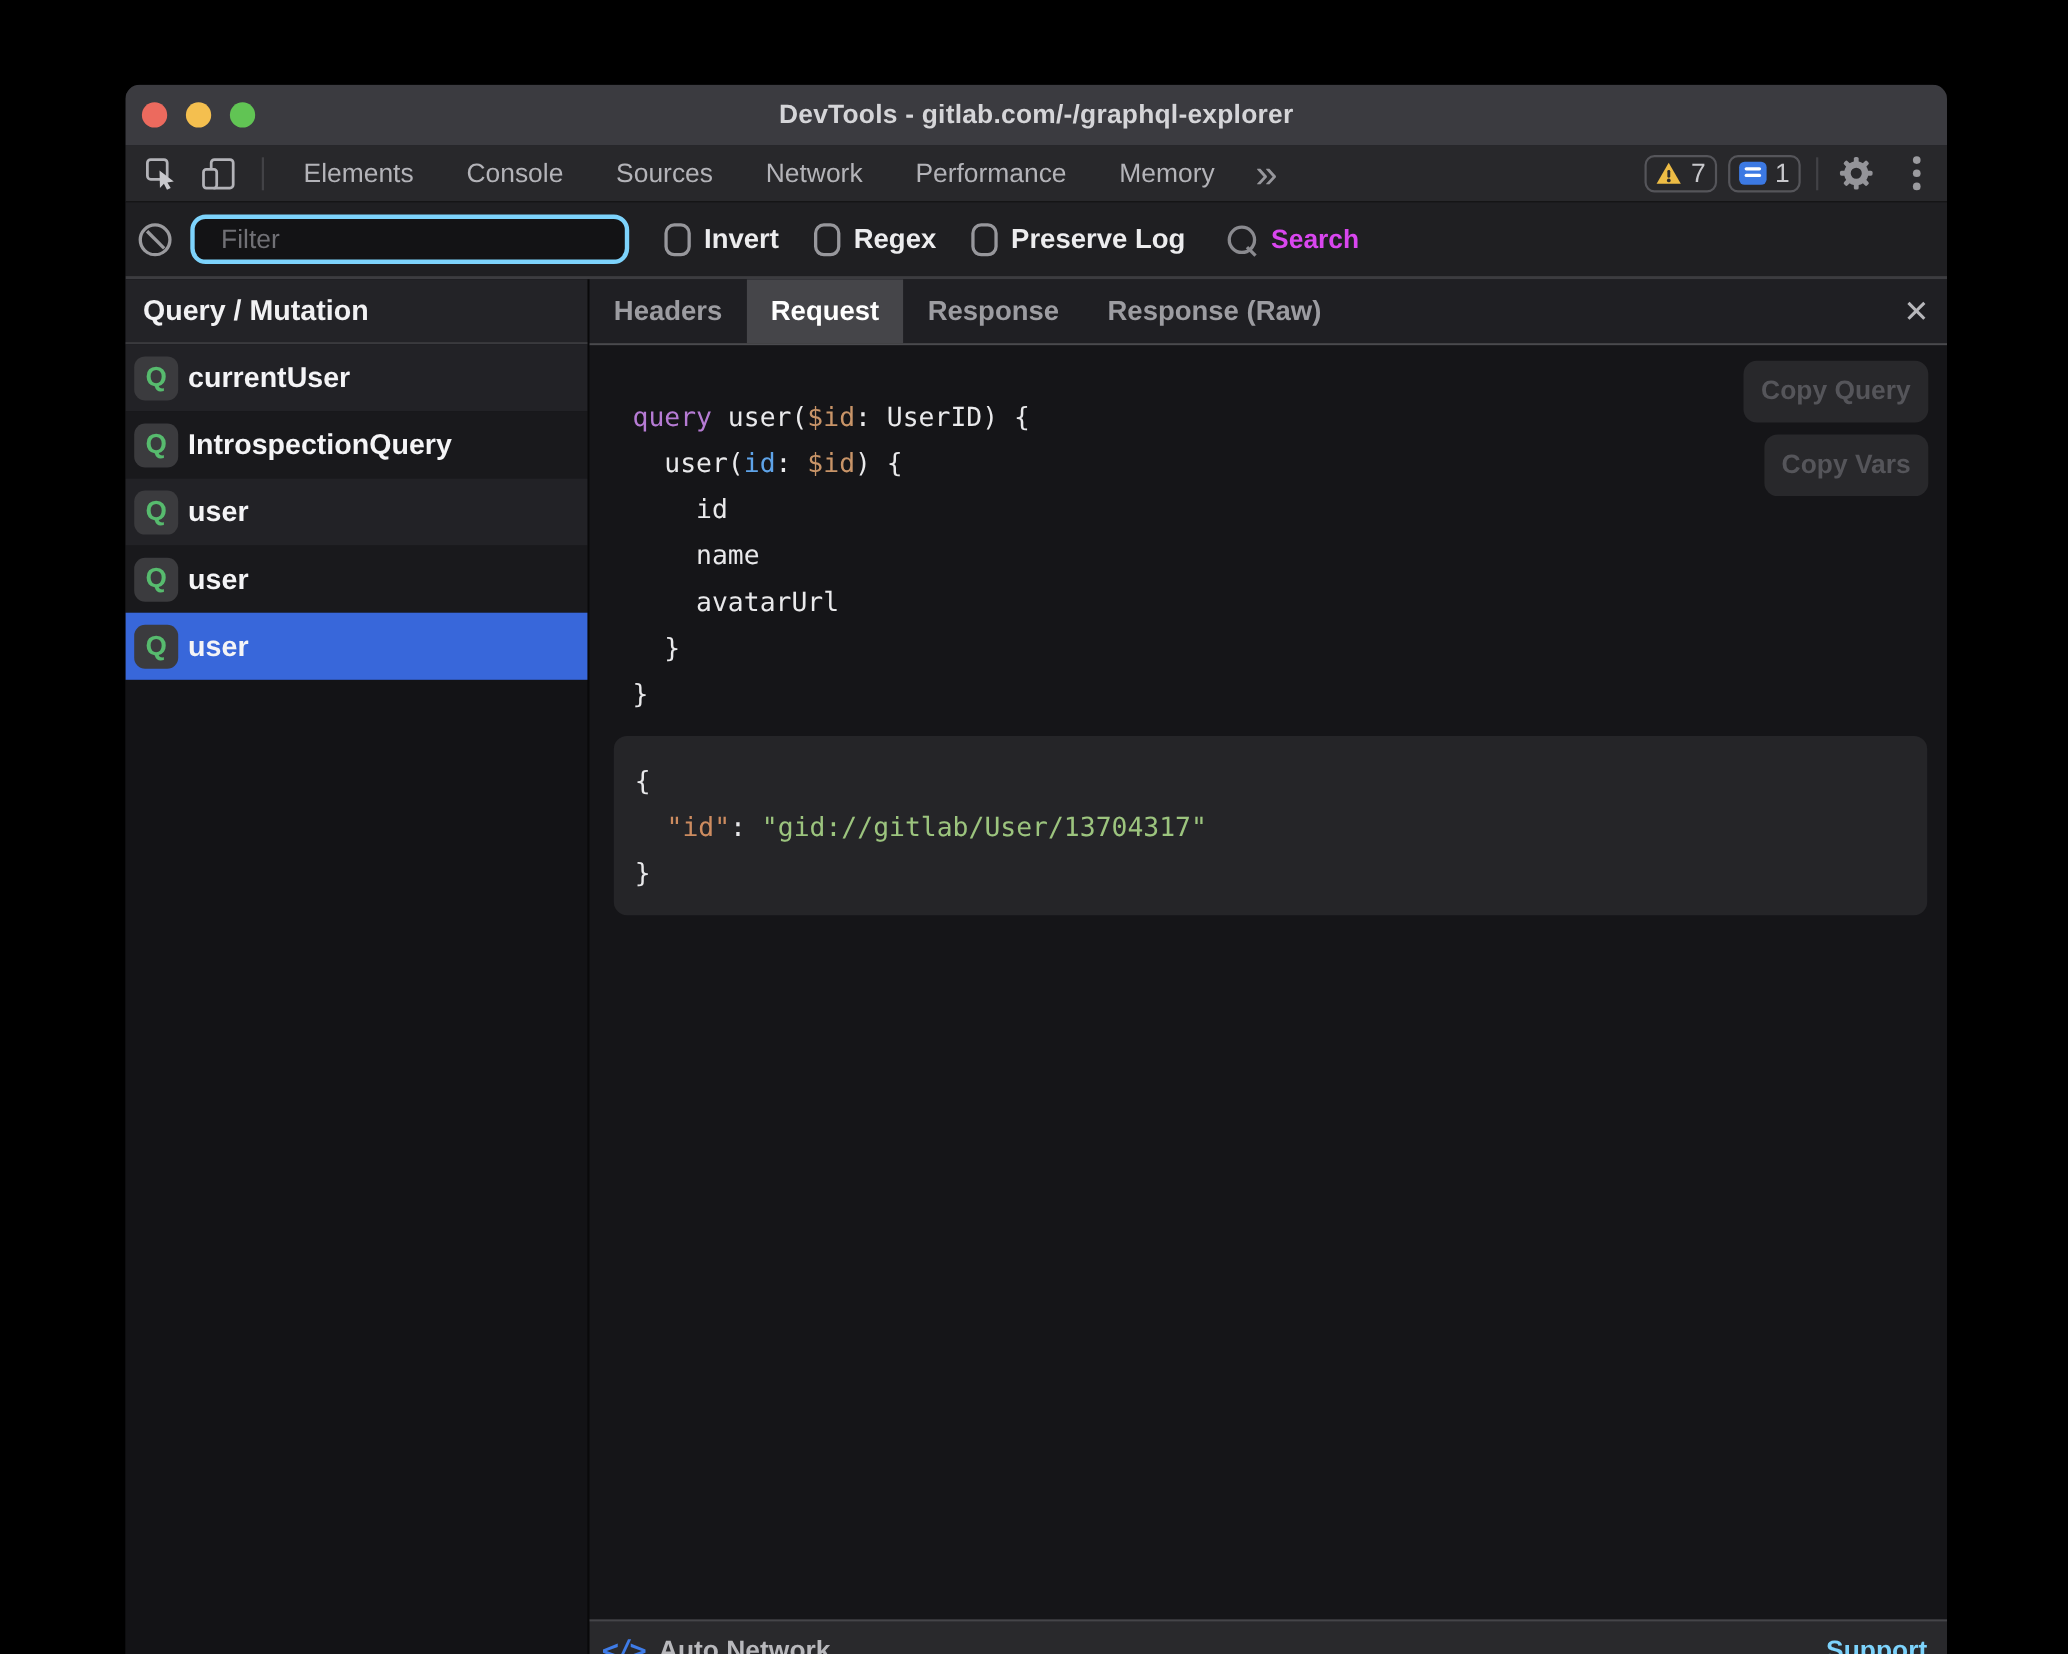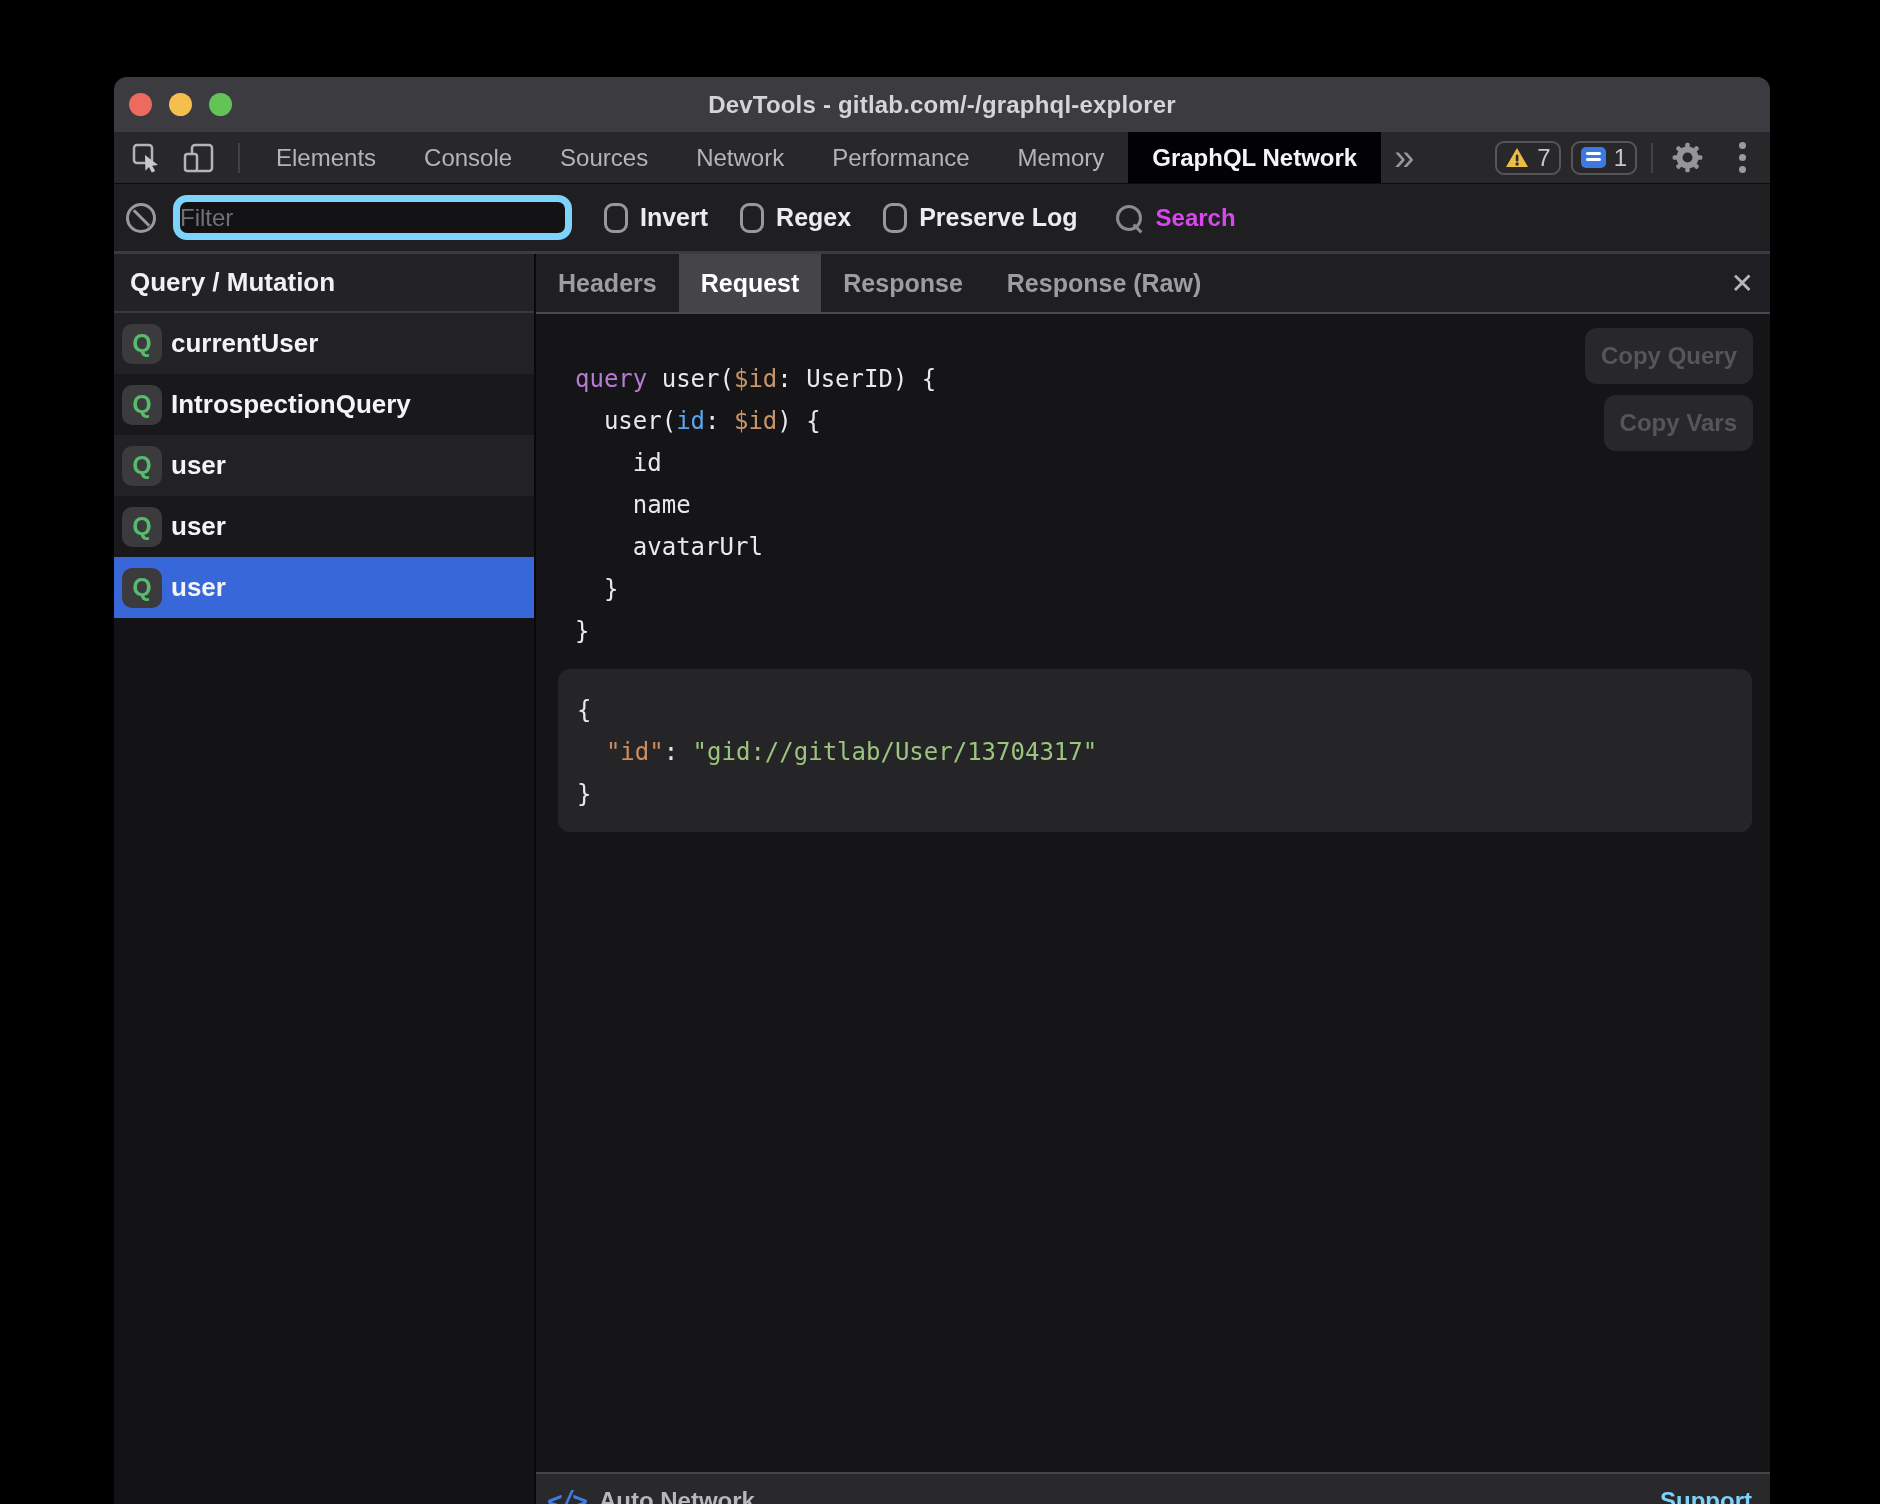--- a/index.html
+++ b/index.html
@@ -26,21 +26,21 @@
   .chaticon:before{content:"";position:absolute;left:5px;top:5px;width:15px;height:3px;background:#fff;border-radius:2px;box-shadow:0 6px 0 #fff}
   .gearwrap{align-self:center;margin-left:19px;display:flex}
   .dots{align-self:center;display:flex;flex-direction:column;gap:5px;margin-left:36px;margin-right:24px}
   .dots i{width:7px;height:7px;border-radius:50%;background:#9b9b9f}
   .vdiv2{align-self:center;width:2px;height:30px;background:#424246;margin-left:14px}
   
   .filterrow{height:67px;background:#1f1f22;display:flex;align-items:center;flex:0 0 auto}
   .rowsep{height:3px;background:#3c3c40;flex:0 0 auto}
   .blockicon{width:24px;height:24px;border:3px solid #9a9a9e;border-radius:50%;margin-left:12px;position:relative;flex:0 0 auto}
   .blockicon:after{content:"";position:absolute;left:10.5px;top:1px;width:3px;height:22px;background:#9a9a9e;transform:rotate(-45deg)}
-  .filterinput{margin-left:17px;width:399px;height:45px;box-sizing:border-box;background:#131315;border:7px solid #7dd3fc;border-radius:14px;color:#e8e8ea;font-size:24px;padding:0 0;font-family:"Liberation Sans",sans-serif;outline:none}
+  .filterinput{margin-left:17px;width:399px;height:45px;box-sizing:border-box;background:#131315;border:4px solid #7dd3fc;border-radius:14px;color:#e8e8ea;font-size:24px;padding:0 24px;font-family:"Liberation Sans",sans-serif;outline:none}
   .filterinput::placeholder{color:#707075}
   .ckgroup{display:flex;align-items:center;margin-left:32px;gap:12px}
   .checkbox{width:24px;height:30px;border:3px solid #97979c;border-radius:9px;box-sizing:border-box}
   .cklabel{font-size:25px;font-weight:700;color:#ececee;white-space:nowrap}
   .searchgroup{display:flex;align-items:center;margin-left:38px;gap:14px}
   .searchicon{width:20px;height:20px;border:3px solid #8a8a8f;border-radius:50%;position:relative}
   .searchicon:after{content:"";position:absolute;left:17px;top:15px;width:3px;height:11px;background:#8a8a8f;transform:rotate(-45deg)}
   .searchlabel{font-size:24px;font-weight:700;color:#d946ef}
   
   .body{flex:1;display:flex;min-height:0}
@@ -98,21 +98,20 @@
         </svg>
     </span>
     <span class="vdiv"></span>
     <div class="tabs">
       <span class="tab">Elements</span>
       <span class="tab">Console</span>
       <span class="tab">Sources</span>
       <span class="tab">Network</span>
       <span class="tab">Performance</span>
       <span class="tab">Memory</span>
-      <span class="tab active">GraphQL Network</span>
     </div>
     <span class="overflow">»</span>
     <span class="spacer"></span>
     <span class="badge">
       <svg width="24" height="22" viewBox="0 0 24 22">
           <path d="M12 1 L23 20 L1 20 Z" fill="#edbc45"></path>
           <rect x="10.8" y="7.5" width="2.6" height="7" rx="1.2" fill="#2b2b2e"></rect>
           <circle cx="12.1" cy="17" r="1.7" fill="#2b2b2e"></circle>
         </svg>
       <span class="num">7</span>

